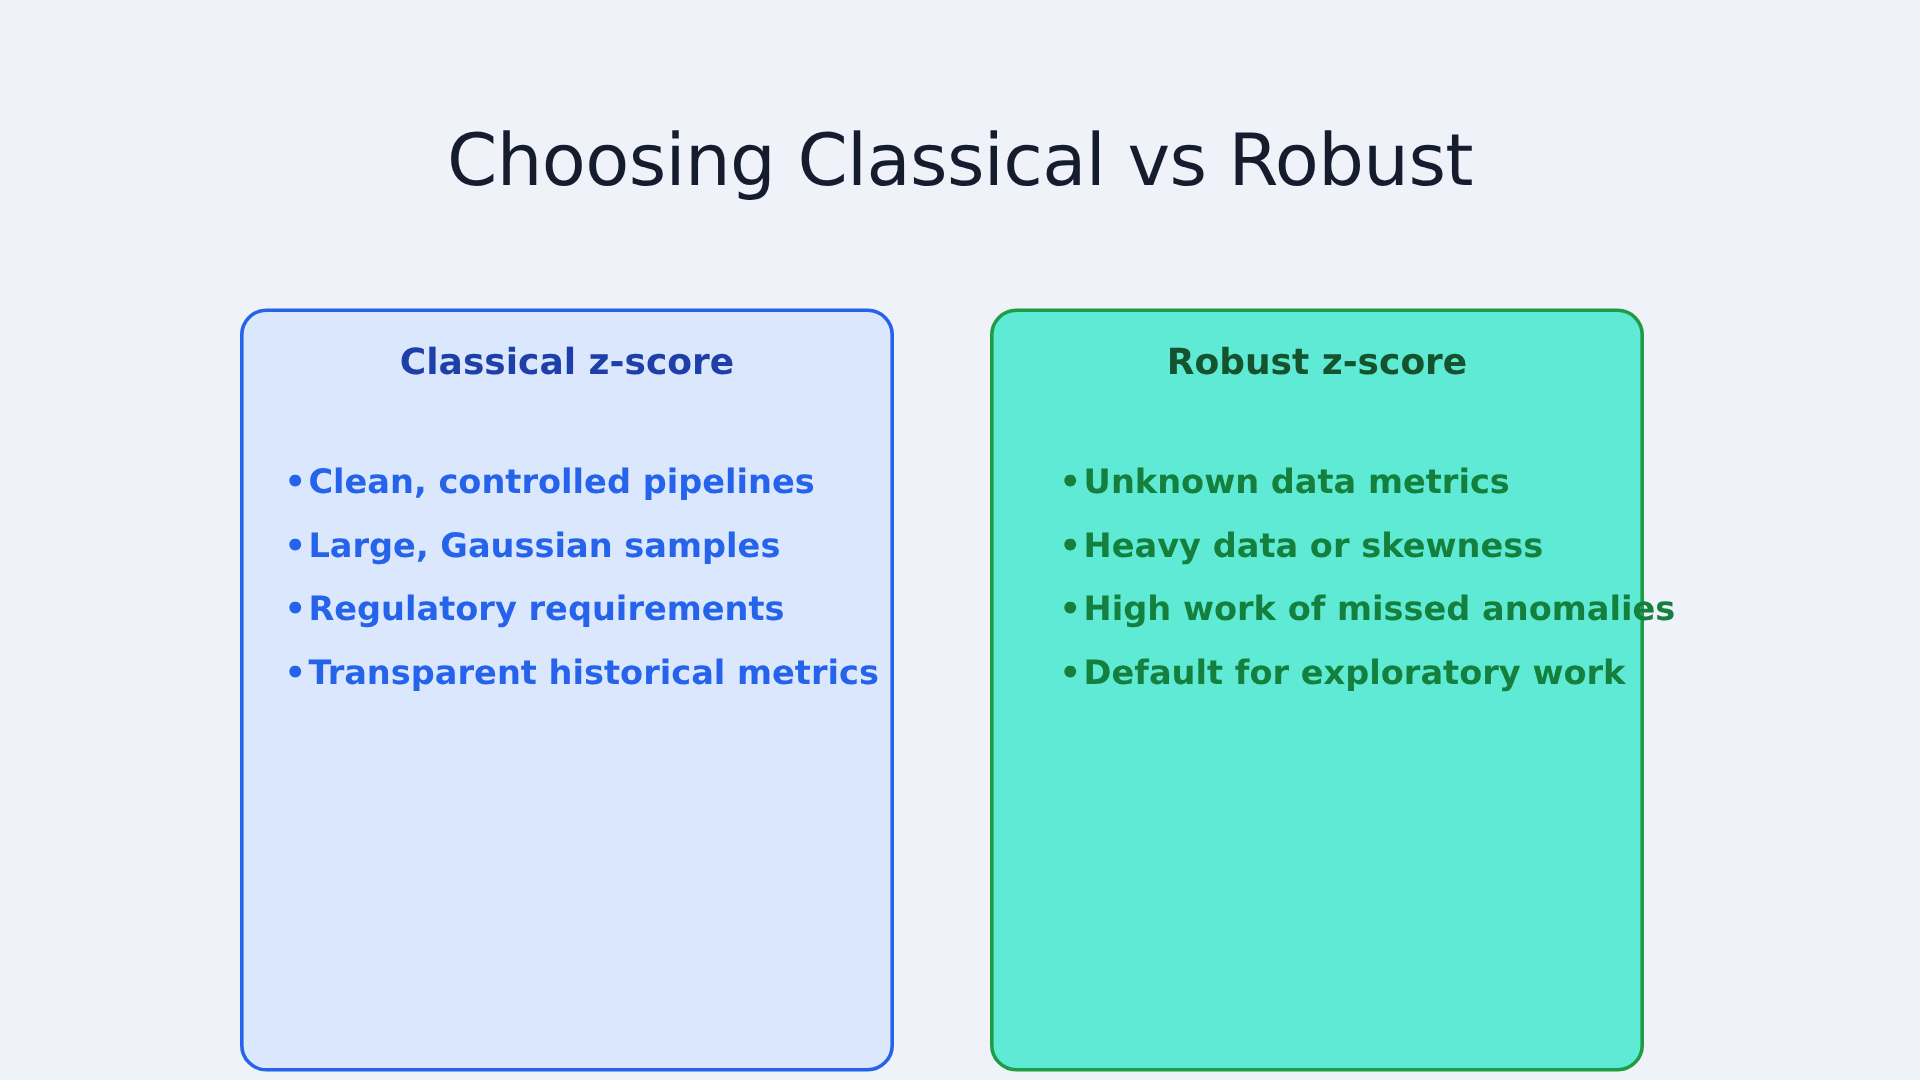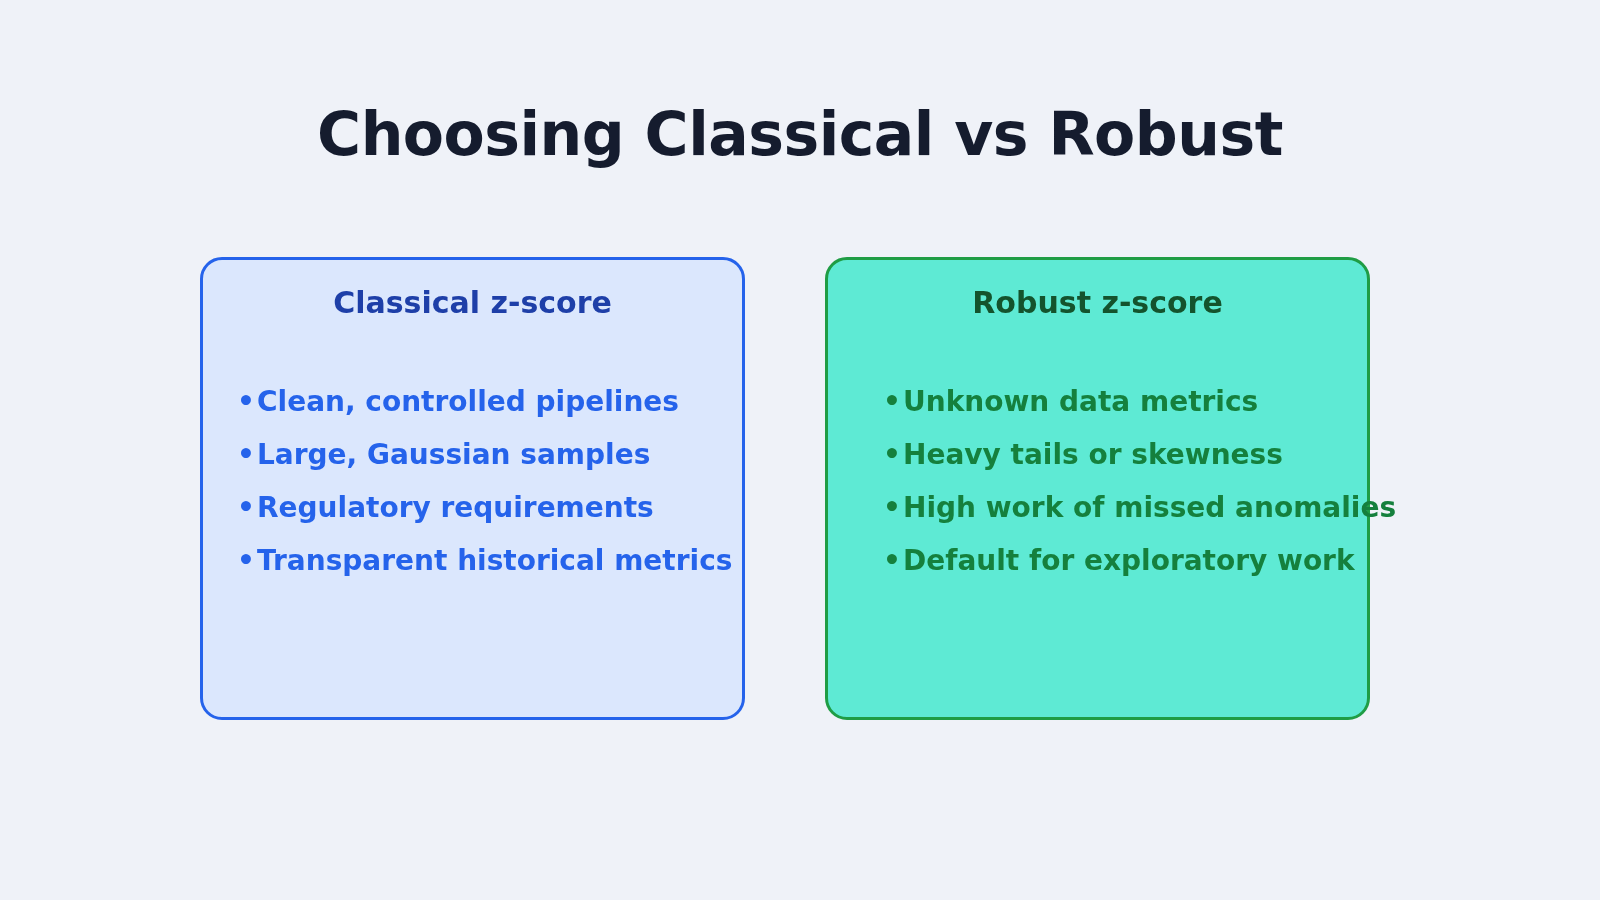--- a/index.html
+++ b/index.html
@@ -20,38 +20,38 @@
     width: 1600px;
     height: 900px;
   }
   .page-title {
     position: absolute;
     left: 0;
     top: 104px;
     width: 1600px;
     text-align: center;
     font-size: 60px;
-    font-weight: 700;
+    font-weight: 400;
     color: #151c2e;
     letter-spacing: -0.5px;
     line-height: 1;
     white-space: nowrap;
   }
   .cards {
     position: absolute;
     left: 0;
     top: 0;
     width: 1600px;
     height: 900px;
   }
   .card {
     position: absolute;
     top: 257px;
     width: 545px;
-    height: 463px;
+    height: 636px;
     box-sizing: border-box;
     border-radius: 22px;
     border-style: solid;
     border-width: 3px;
   }
   .card-left {
     left: 200px;
     background: #dbe7fd;
     border-color: #2563eb;
   }
@@ -129,21 +129,21 @@
       </ul>
     </div>
 
     <div class="card card-right">
       <div class="card-title">Robust z-score</div>
       <ul class="bullet-list">
         <li class="bullet-item">
           <span class="bullet-dot">•</span><span class="bullet-text">Unknown data metrics</span>
         </li>
         <li class="bullet-item">
-          <span class="bullet-dot">•</span><span class="bullet-text">Heavy tails or skewness</span>
+          <span class="bullet-dot">•</span><span class="bullet-text">Heavy data or skewness</span>
         </li>
         <li class="bullet-item">
           <span class="bullet-dot">•</span><span class="bullet-text">High work of missed anomalies</span>
         </li>
         <li class="bullet-item">
           <span class="bullet-dot">•</span><span class="bullet-text">Default for exploratory work</span>
         </li>
       </ul>
     </div>
 

